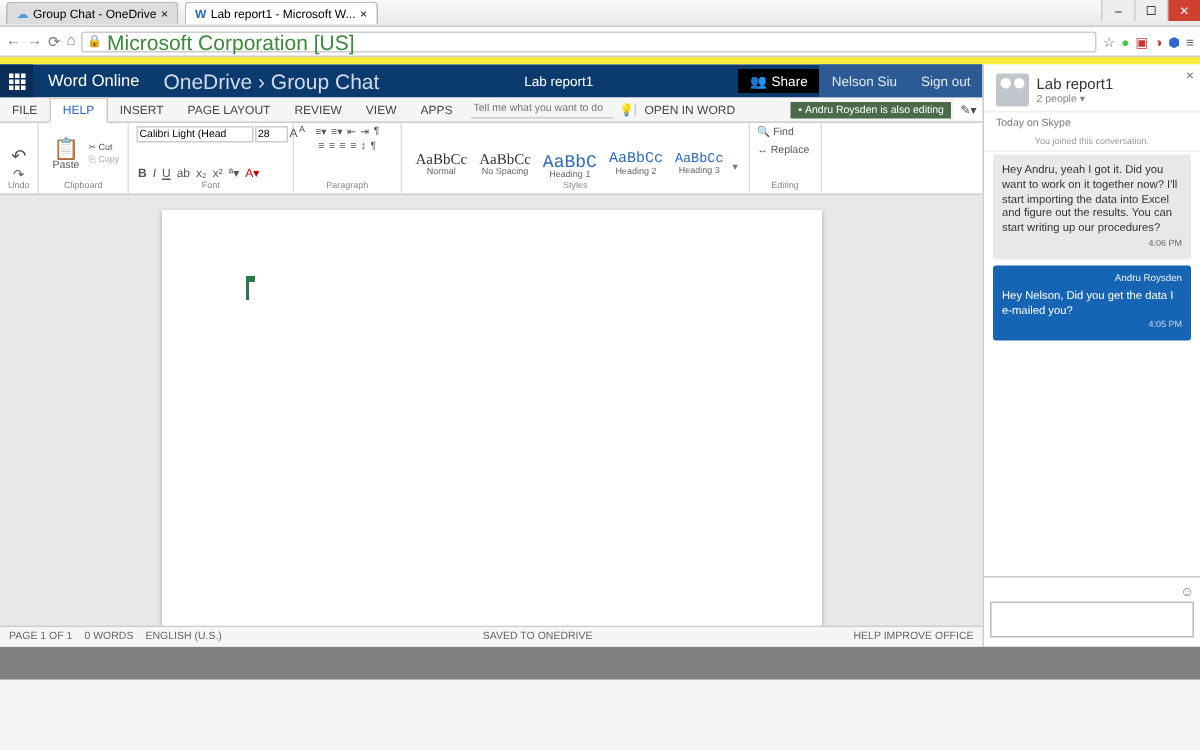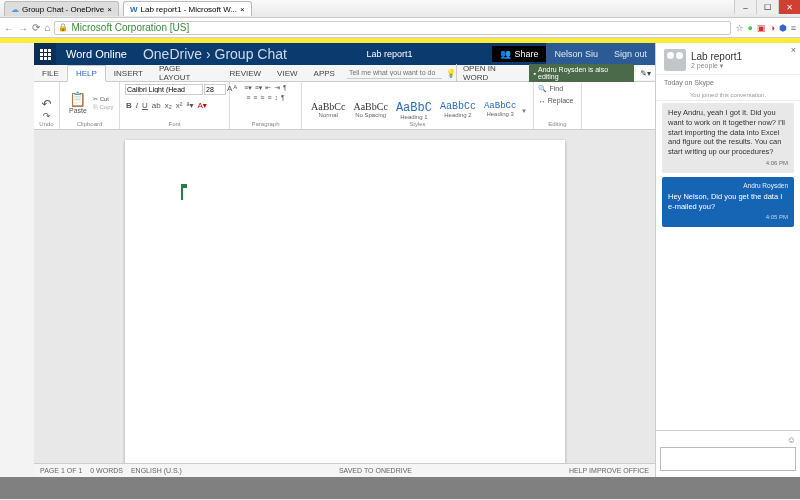--- a/index.html
+++ b/index.html
@@ -9,27 +9,27 @@
 .chrome-tab { height:15px; background:#fff; border:1px solid #bbb; border-bottom:none; border-radius:3px 3px 0 0; padding:1px 6px; font-size:8px; display:flex; align-items:center; gap:3px; margin-left:4px;}
 .chrome-tab.inactive { background:#ddd; }
 .win-btns { position:absolute; right:0; top:0; display:flex; }
 .win-btn { width:22px; height:14px; display:flex; align-items:center; justify-content:center; font-size:8px; background:#eee; border-left:1px solid #ccc;}
 .win-btn.close { background:#d04030; color:#fff; }
 
 .chrome-bar { height:20px; background:#fff; border-bottom:1px solid #ccc; display:flex; align-items:center; padding:0 4px; gap:4px; }
 .nav-ico { color:#777; font-size:10px; }
 .url-box { flex:1; height:14px; border:1px solid #ccc; border-radius:2px; font-size:8px; display:flex; align-items:center; padding:0 3px; gap:3px; }
 .lock { color:#3a3; font-size:8px; }
-.corp { color:#3a8a3a; font-size:10px; }
+.corp { color:#3a8a3a; font-size:14px; }
 .ext-icons { display:flex; gap:4px; font-size:9px; }
 .ext-icons span { color:#666; }
 
 .yellowbar { height:5px; background:#ffeb3b; }
 
-.app-row { display:flex; height:434px;padding-left:34px; }
+.app-row { display:flex; height:388px; }
 .main-col { flex:1; display:flex; flex-direction:column; background:#e8e8e8; }
 .side-col { width:145px; background:#fff; border-left:1px solid #ccc; display:flex; flex-direction:column; font-size:8px; }
 
 .titlebar { height:22px; background:#0b3a6f; color:#fff; display:flex; align-items:center; }
 .waffle { width:22px; height:22px; background:#0a2e59; display:flex; align-items:center; justify-content:center; }
 .waffle-grid { display:grid; grid-template-columns:repeat(3,3px); grid-template-rows:repeat(3,3px); gap:1px; }
 .waffle-grid i { background:#fff; }
 .brand { font-size:11px; padding:0 10px; font-weight:300; }
 .crumb { font-size:14px; color:#d0dae8; padding-left:6px; }
 .doc-center { flex:1; text-align:center; font-size:9px; }
@@ -203,21 +203,21 @@
           <div>Paste</div>
         </div>
         <div>
           <div class="small">✂ <span>Cut</span></div>
           <div class="small" style="color:#aaa;">⎘ <span>Copy</span></div>
         </div>
       </div>
       <div class="lbl">Clipboard</div>
     </div>
     <div class="rgroup font-g">
-      <div class="ctl" style="flex-direction:column;align-items:flex-start;gap:6px;">
+      <div class="ctl" style="flex-direction:column;align-items:flex-start;gap:16px;">
         <div style="display:flex;gap:1px;">
           <input class="font-sel" value="Calibri Light (Head" style="">
           <input class="size-sel" value="28" style="">
           <span style="font-size:8px;">A</span>
           <span style="font-size:6px;">A</span>
         </div>
         <div class="brow">
           <span><b>B</b></span>
           <span><i>I</i></span>
           <span><u>U</u></span>

